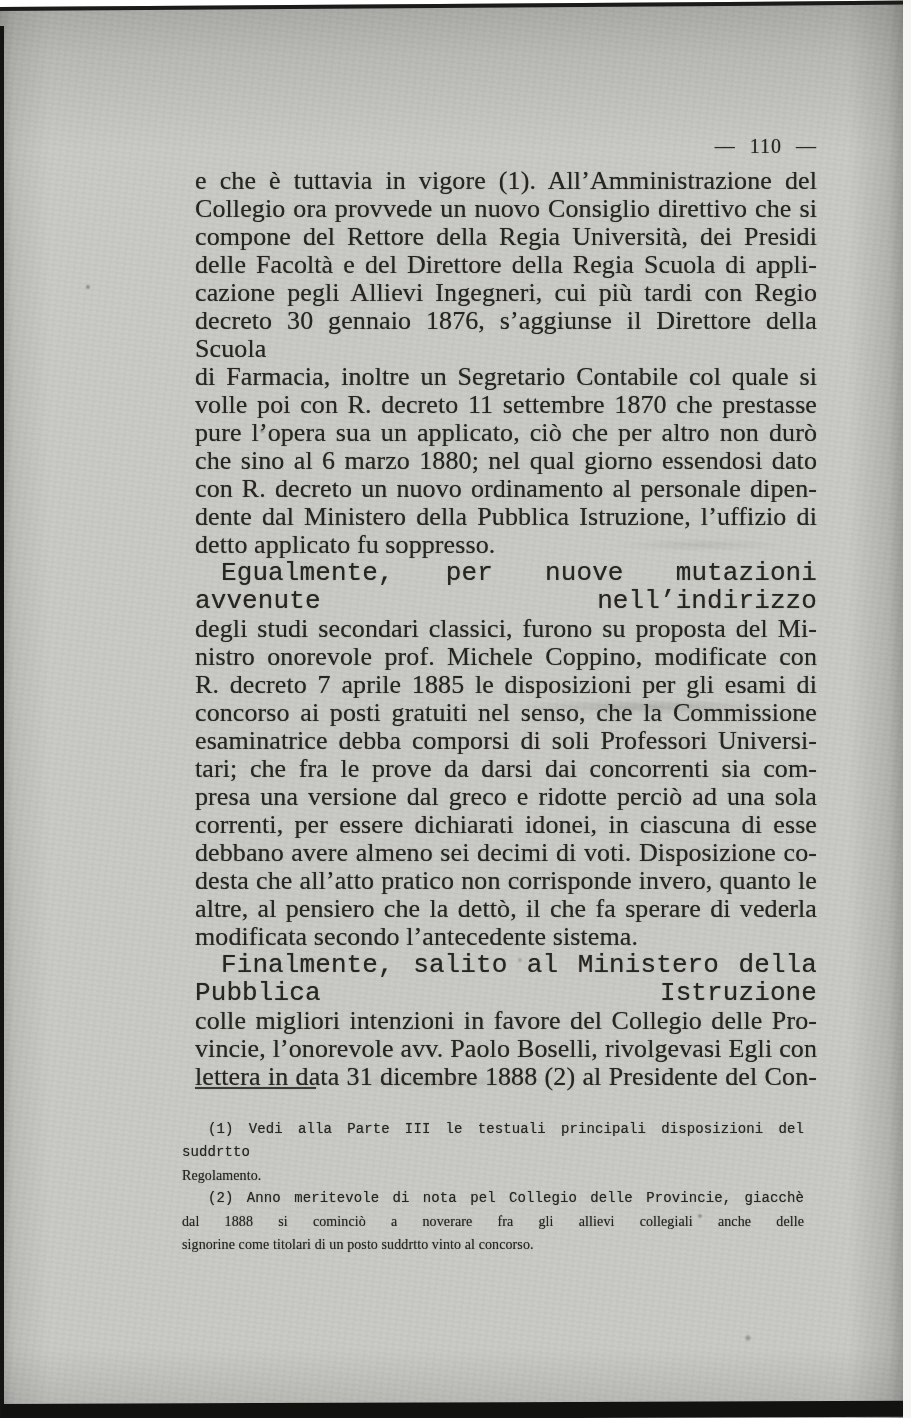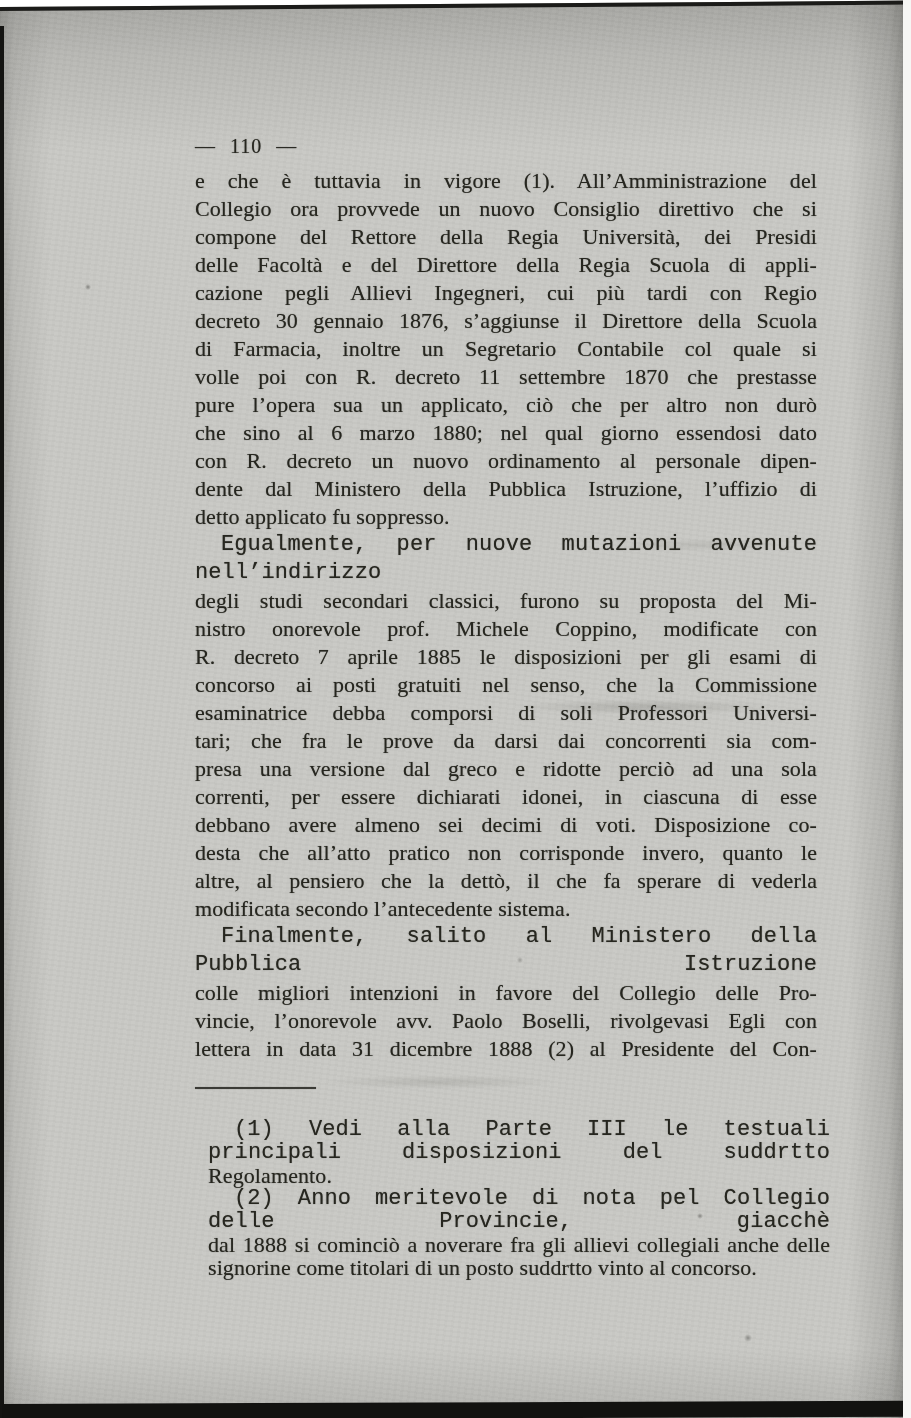--- a/index.html
+++ b/index.html
@@ -52,41 +52,41 @@
   }
   .black-band-bottom{
     position:absolute;left:2px;top:1404px;width:912px;height:16px;background:#121210;
     transform:rotate(-0.2deg);transform-origin:left top;
   }
   .white-strip-right{
     position:absolute;right:0;top:0;width:8px;height:1418px;background:#f6f6f4;
   }
   .folio{
     position:absolute;left:195px;top:134px;width:622px;
-    text-align:left;
+    text-align:right;
     font-size:20px;line-height:24px;
     color:#26261f;
     letter-spacing:1px;word-spacing:8px;
     text-shadow:0 0 1px rgba(30,30,26,0.55);
   }
   .bodytext{
     position:absolute;left:195px;top:167px;width:622px;
-    font-size:22px;line-height:28px;
+    font-size:26px;line-height:28px;
     color:#26261f;
     letter-spacing:0.1px;
     text-shadow:0 0 1px rgba(30,30,26,0.55);
   }
   .footnote-rule{
     position:absolute;left:195px;top:1087px;width:121px;height:2px;
     background:#3b3b36;
     box-shadow:0 0 1px rgba(40,40,36,0.6);
   }
   .footnotes{
-    position:absolute;left:208px;top:1118px;width:622px;
-    font-size:22px;line-height:23px;
+    position:absolute;left:182px;top:1118px;width:622px;
+    font-size:14px;line-height:23px;
     color:#26261f;
     letter-spacing:0.1px;
     text-shadow:0 0 1px rgba(30,30,26,0.5);
   }
   .tline{
     text-align:justify;
     text-align-last:justify;
   }
   .tline.endline{
     text-align:right;

